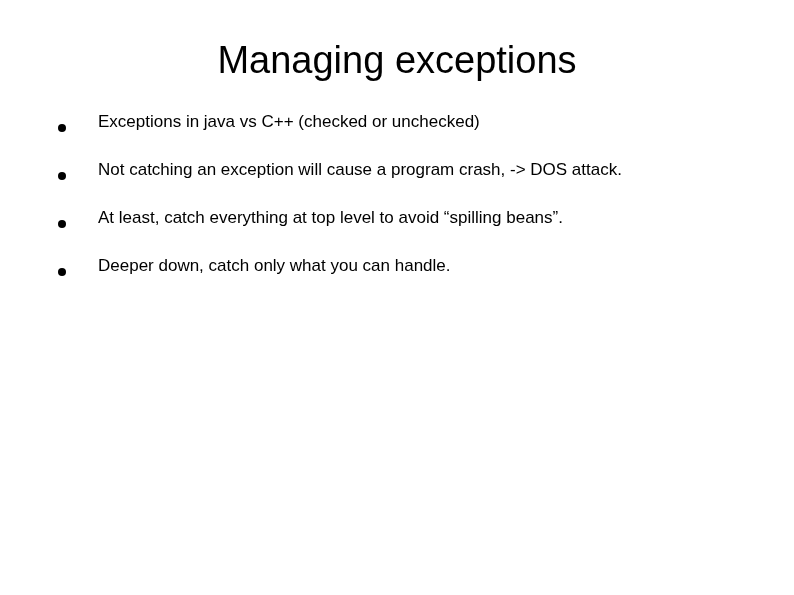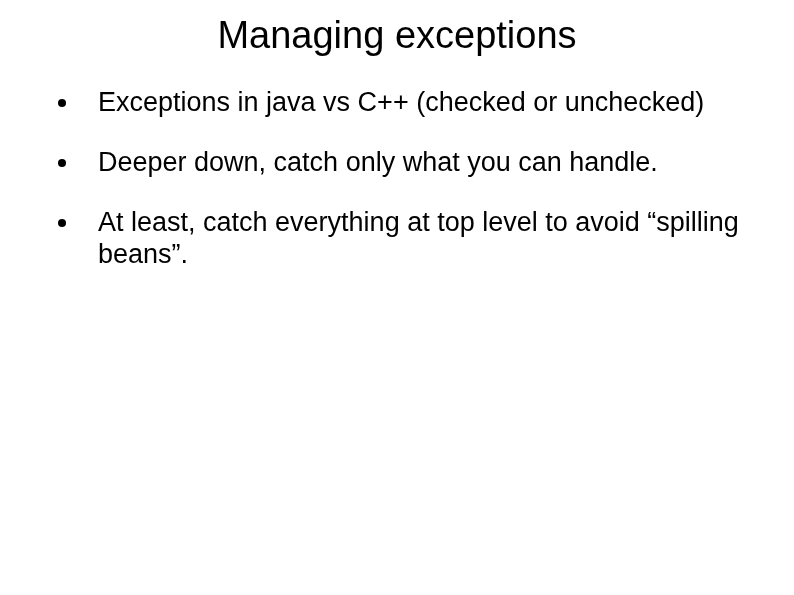--- a/index.html
+++ b/index.html
@@ -8,38 +8,38 @@
     width: 794px;
     height: 595px;
     background: #ffffff;
     font-family: Arial, Helvetica, sans-serif;
     color: #000000;
   }
   .slide {
     width: 794px;
     height: 441px;
     box-sizing: border-box;
-    padding: 14px 50px 20px 50px;
+    padding: 39px 50px 20px 50px;
     position: relative;
   }
   .title {
     text-align: center;
     font-size: 38px;
     font-weight: normal;
     margin: 0 0 30px 0;
     letter-spacing: 0px;
   }
   ul.bullets {
     list-style: none;
     padding: 0;
     margin: 0 0 0 0;
   }
   ul.bullets li {
     position: relative;
-    font-size: 27px;
+    font-size: 17px;
     line-height: 1.18;
     padding-left: 48px;
     margin-bottom: 28px;
   }
   ul.bullets li::before {
     content: "";
     position: absolute;
     left: 8px;
     top: 12px;
     width: 8px;
@@ -48,16 +48,17 @@
     border-radius: 50%;
   }
 </style>
 </head>
 <body>
 
 <div class="slide">
   <h1 class="title">Managing exceptions</h1>
   <ul class="bullets">
     <li><span>Exceptions in java vs C++ (checked or unchecked)</span></li>
+    <li><span>Not catching an exception will cause a program crash, -&gt; DOS attack.</span></li>
+    <li><span>At least, catch everything at top level to avoid “spilling beans”.</span></li>
     <li><span>Deeper down, catch only what you can handle.</span></li>
-    <li><span>At least, catch everything at top level to avoid “spilling beans”.</span></li>
   </ul>
 </div>
 
 </body></html>

